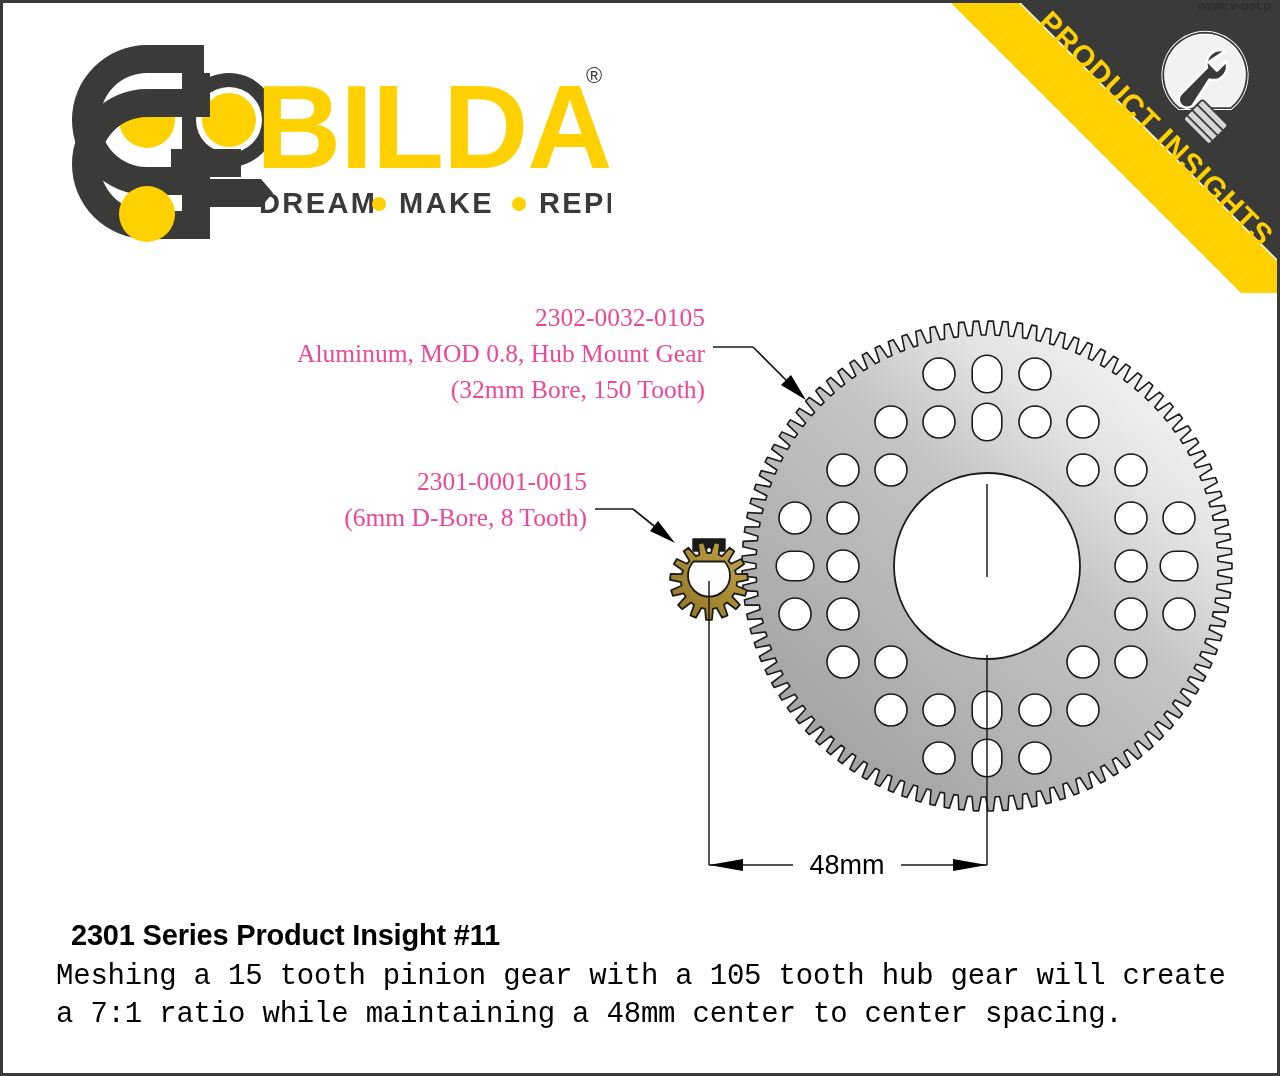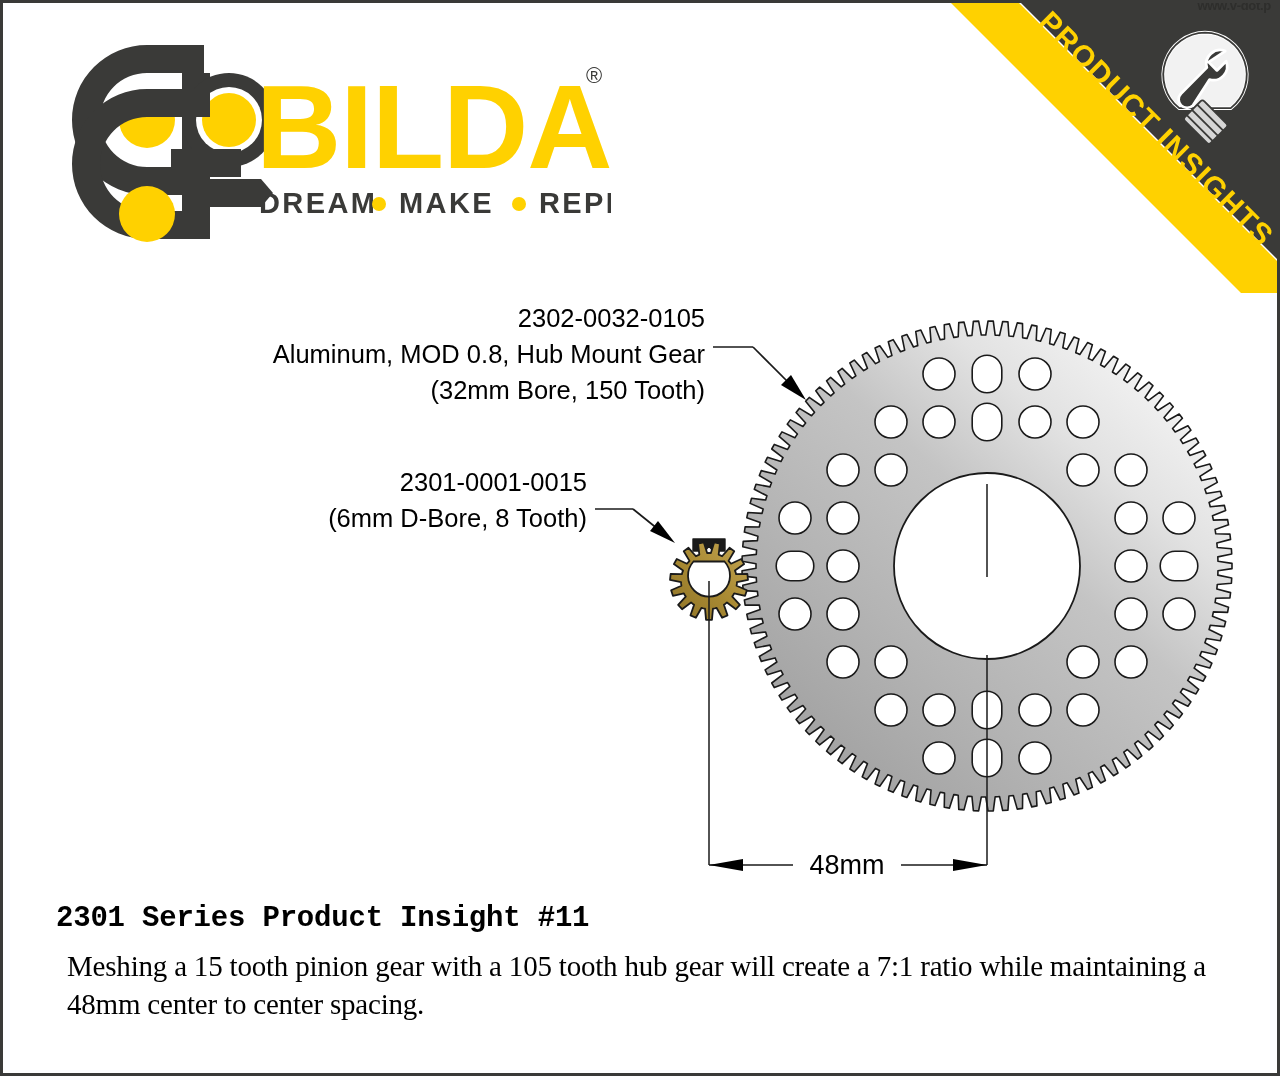--- a/index.html
+++ b/index.html
@@ -62,54 +62,54 @@
   }
   .logo-reg{
     fill:#3a3a38;
     font-family:"Liberation Sans",sans-serif;
     font-size:22px;
   }
   
   .callout{
     position:absolute;
     text-align:right;
-    color:#000000;
-    font-family:Liberation Sans, sans-serif;
+    color:#ec4899;
+    font-family:Liberation Serif, serif;
     font-size:25.5px;
     line-height:36px;
     white-space:nowrap;
   }
   #callout-gear{ right:572px; top:297px; }
   #callout-pinion{ right:690px; top:461px; }
   
   #drawing{
     position:absolute;left:0;top:0;
     width:1280px;height:1076px;
     z-index:10;
   }
   
   #insight{
     position:absolute;
     left:52px;bottom:38px;
     width:1190px;
     color:#000;
   }
   #insight-title{
-    font-family:Liberation Mono, monospace;
+    font-family:Liberation Sans, sans-serif;
     font-weight:bold;
     font-size:29px;
     letter-spacing:-0.2px;
-    margin:0 0 6px 1px;
+    margin:0 0 6px 16px;
   }
   #insight-body{
-    font-family:Liberation Serif, serif;
+    font-family:Liberation Mono, monospace;
     font-size:29px;
     line-height:38px;
     letter-spacing:-0.2px;
-    margin:12px;
+    margin:1px;
   }
 </style>
 </head>
 <body>
 
 <div id="page">
 
   <div id="watermark">www.v-dot.p</div>
 
   <svg id="drawing" viewBox="0 0 1280 1076">

